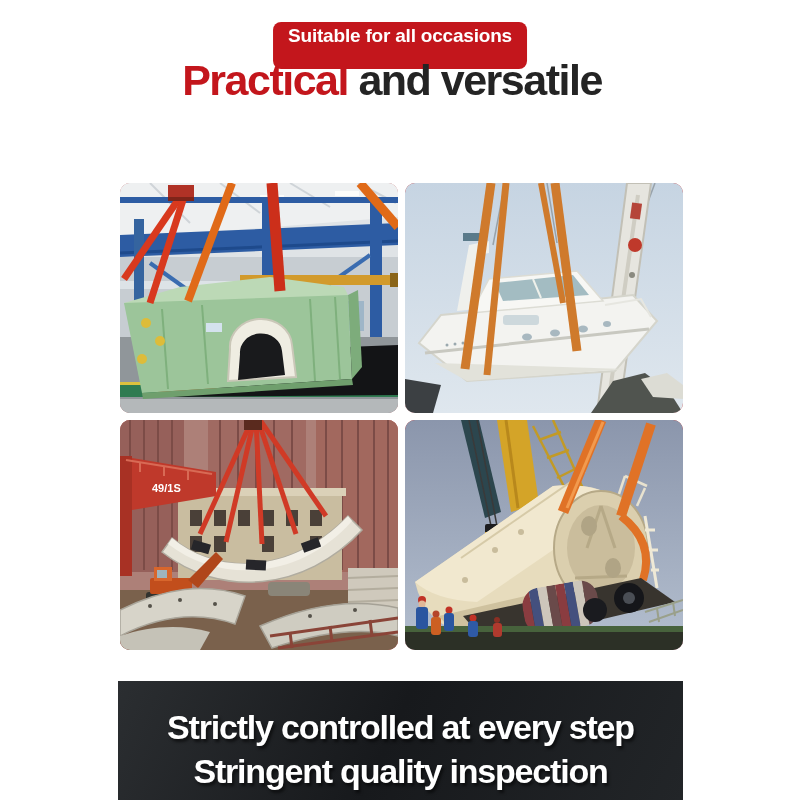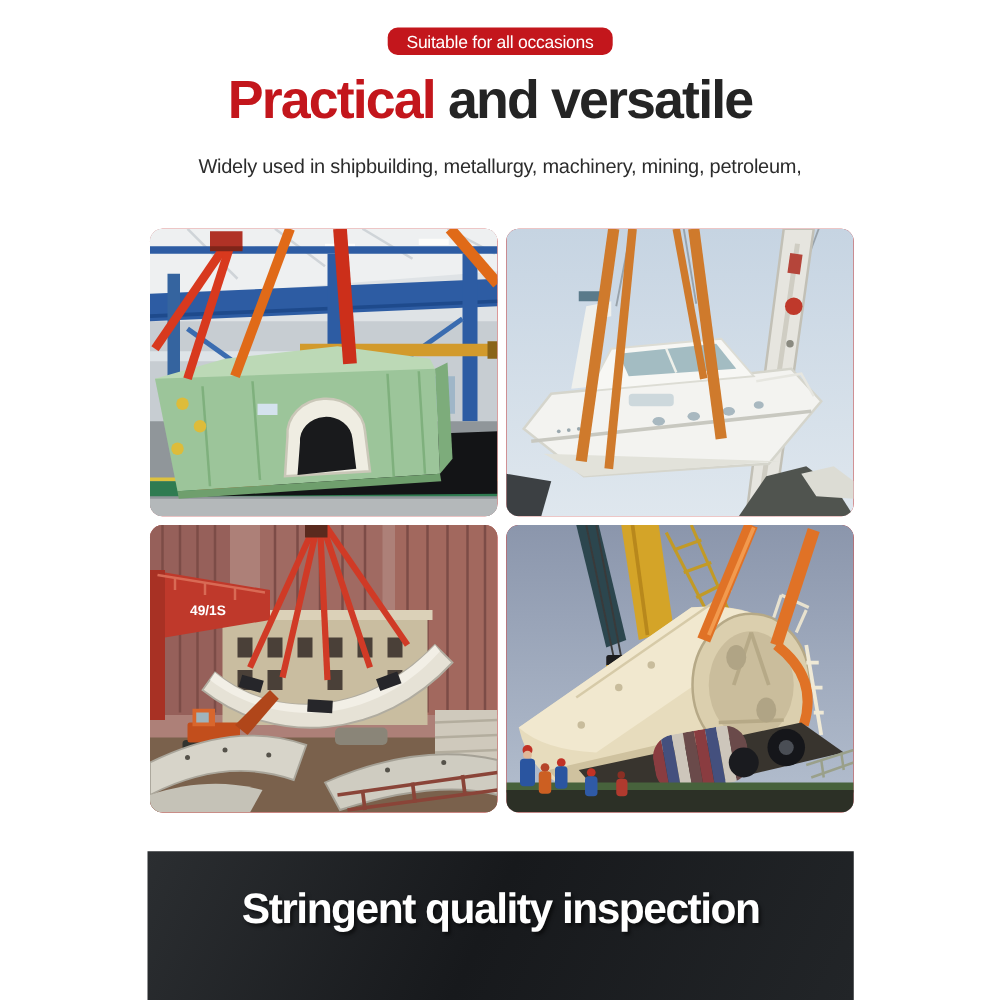--- a/index.html
+++ b/index.html
@@ -2,22 +2,22 @@
 <html><head>
 <meta charset="utf-8">
 <style>
   html,body{margin:0;padding:0;}
   body{
     width:800px;height:800px;background:#ffffff;position:relative;overflow:hidden;
     font-family:"Liberation Sans","DejaVu Sans",sans-serif;
   }
   .badge{
     position:absolute;top:22px;left:50%;transform:translateX(-50%);
-    background:#c3161c;color:#fff;font-weight:normal;font-size:14px;
-    padding:3px 15px 3px;border-radius:8px;letter-spacing:-0.2px;white-space:nowrap;
+    background:#c3161c;color:#fff;font-weight:bold;font-size:19px;
+    padding:3px 15px 22px;border-radius:8px;letter-spacing:-0.2px;white-space:nowrap;
   }
   .title{
     position:absolute;top:56px;left:0;width:784px;text-align:center;margin:0;
     font-size:43px;font-weight:bold;color:#242424;letter-spacing:-1.5px;white-space:nowrap;
   }
   .title .hl{color:#c3161c;}
   .subtitle{
     position:absolute;top:122px;left:0;width:800px;text-align:center;margin:0;
     font-size:16px;line-height:23px;color:#2c2c2c;letter-spacing:-0.2px;
   }
@@ -38,21 +38,21 @@
   }
 </style>
 </head>
 <body>
 
 <div class="badge">Suitable for all occasions</div>
 
 <h1 class="title"><span class="hl">Practical</span><span> and versatile</span></h1>
 
 <p class="subtitle">
-  <span>Widely used in shipbuilding, metallurgy, machinery, mining, petroleum,</span><br>
+  <br>
 </p>
 
 <div class="photo-grid">
 
   <figure class="photo">
     <svg viewBox="0 0 278 230" preserveAspectRatio="none">
       <rect width="278" height="230" fill="#dfe3e6"></rect>
       <polygon points="0,0 278,0 278,34 0,56" fill="#eef0f1"></polygon>
       <g stroke="#cfd4d8" stroke-width="2">
         <line x1="30" y1="0" x2="70" y2="40"></line>
@@ -361,14 +361,15 @@
           <line x1="244" y1="202" x2="278" y2="190"></line>
           <line x1="252" y1="188" x2="254" y2="202"></line>
           <line x1="268" y1="182" x2="270" y2="196"></line>
         </g>
     </svg>
   </figure>
 
 </div>
 
 <div class="banner">
+  <div>Strictly controlled at every step</div>
   <div>Stringent quality inspection</div>
 </div>
 
 </body></html>

